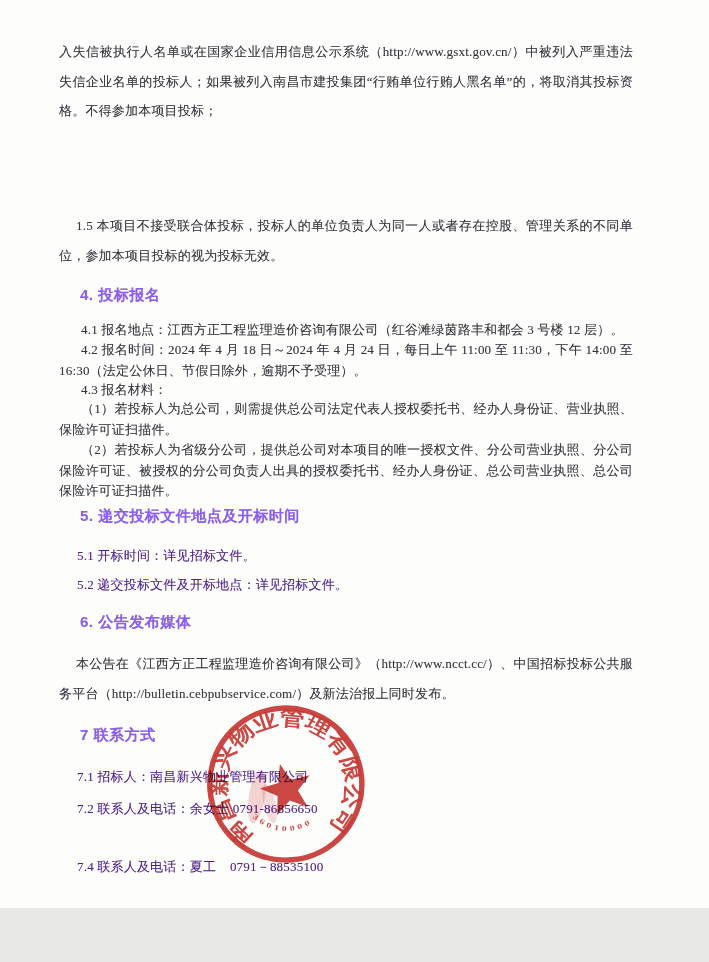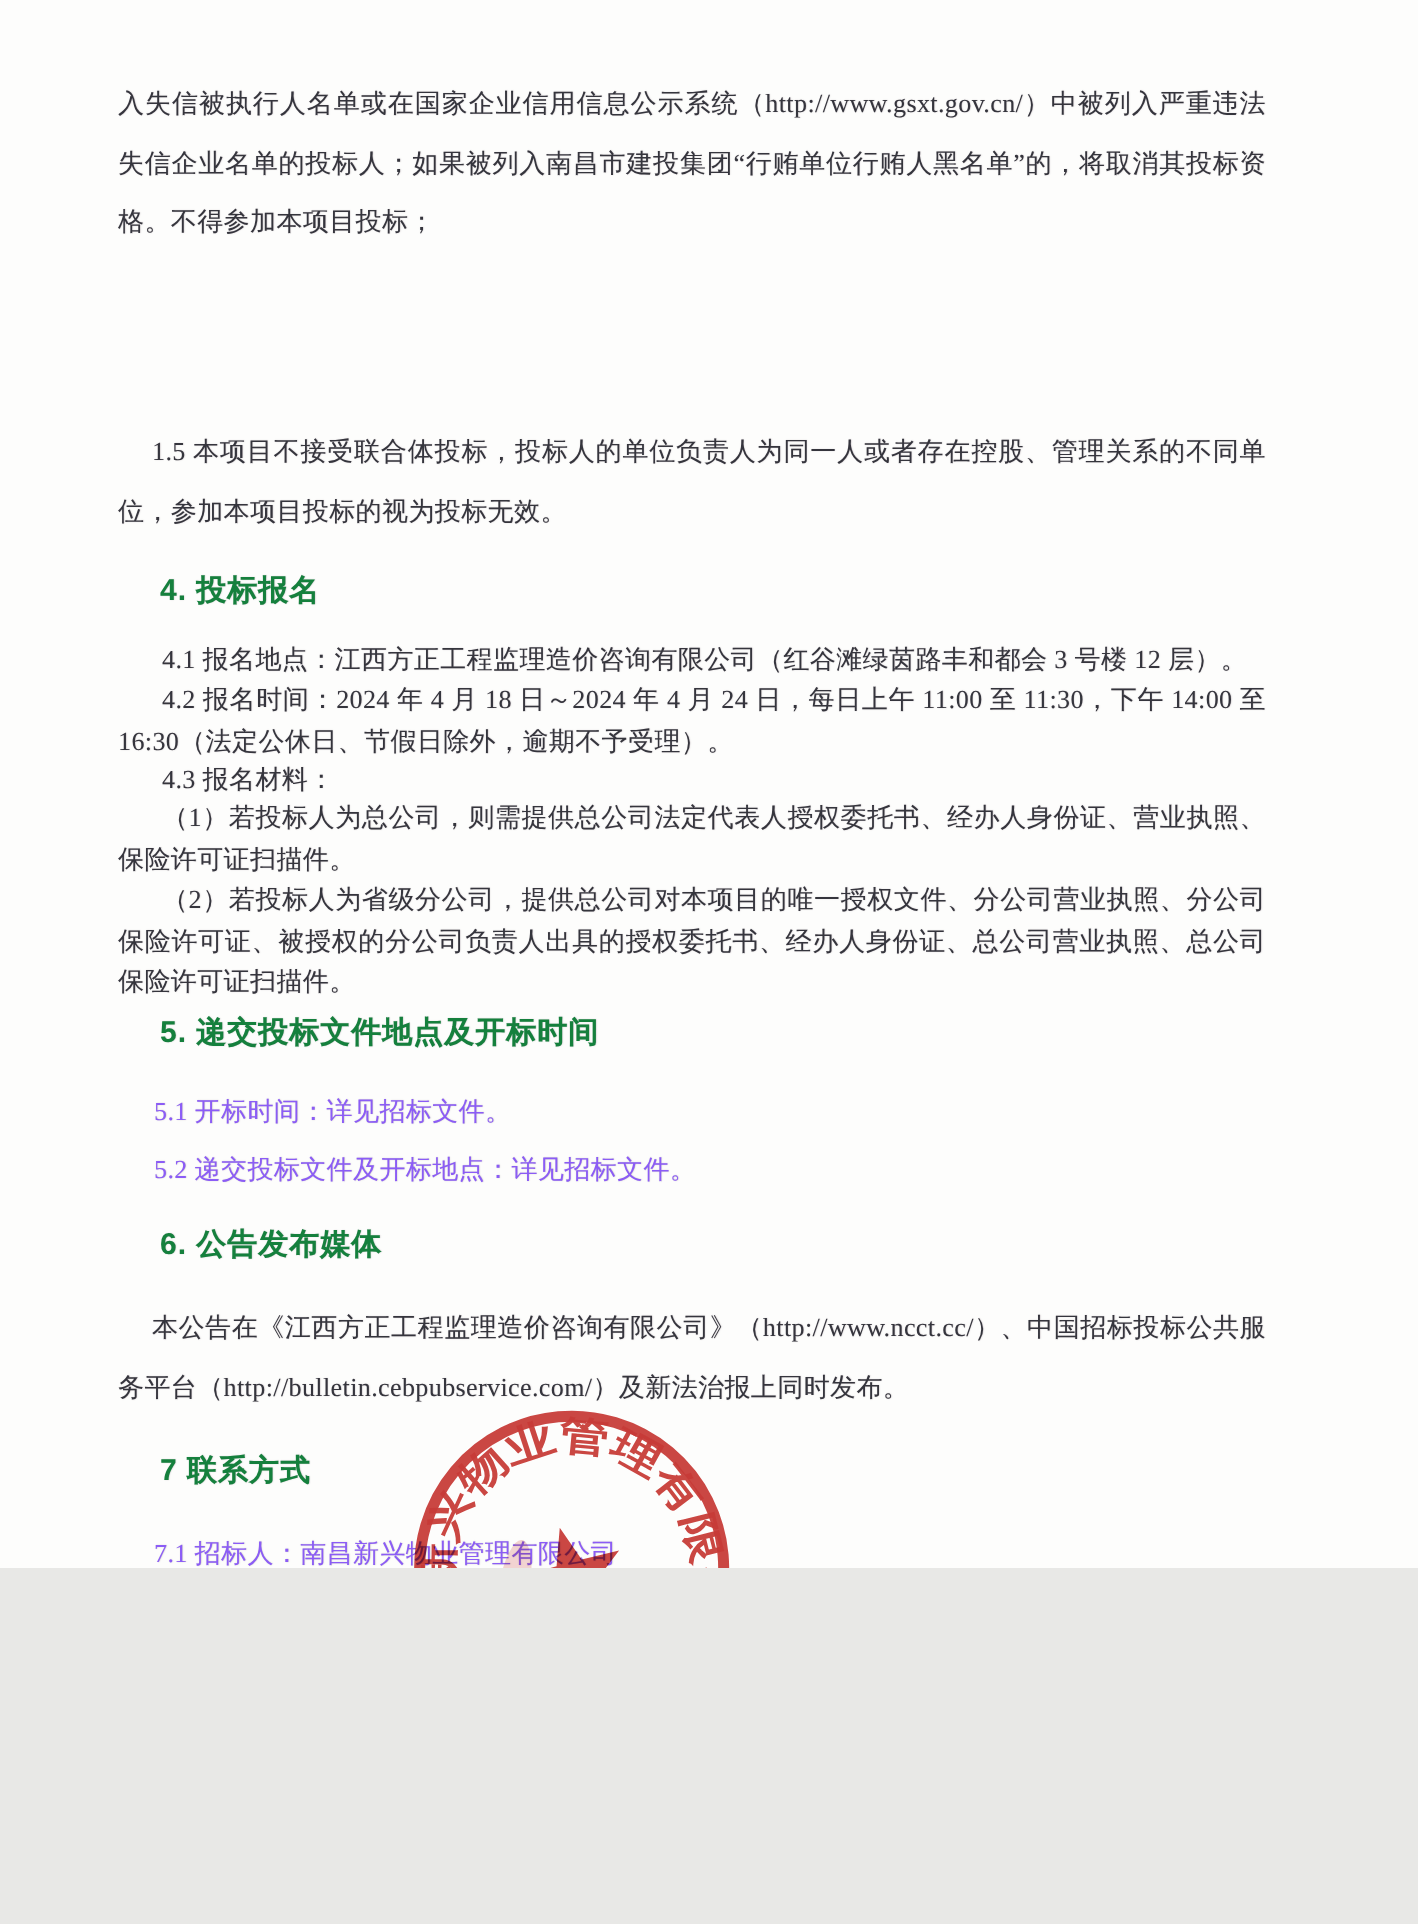--- a/index.html
+++ b/index.html
@@ -1,18 +1,18 @@
 <!DOCTYPE html>
 <html><head>
 <meta charset="utf-8">
 <style>
   html,body { margin:0; padding:0; background:#e8e8e6; }
   .page {
     position:relative;
-    width:709px; height:784px;
+    width:709px; height:908px;
     margin:0 auto;
     background:#fdfdfc;
     overflow:hidden;
     font-family:"Liberation Serif","DejaVu Serif",serif;
     color:#35353d;
   }
   .t {
     position:absolute;
     left:59px; width:574px;
     font-size:13px;
@@ -24,25 +24,25 @@
   .lh20 { line-height:20.5px; }
   .lh16 { line-height:17px; white-space:pre-wrap; }
   .ind17 { text-indent:17px; }
   .ind22 { text-indent:22px; }
   .heading {
     position:absolute;
     left:80px;
     font-family:"Liberation Sans","DejaVu Sans",sans-serif;
     font-weight:bold;
     font-size:15px;
-    color:#15803d;
+    color:#8b5cf6;
     letter-spacing:0.5px;
     text-shadow:0.2px 0.2px 0.6px rgba(80,70,80,0.3);
   }
-  .contact { left:77px; color:#8b5cf6; }
+  .contact { left:77px; color:#4c1d95; }
   .stamp {
     position:absolute;
     left:202px; top:702px;
     width:170px; height:168px;
     mix-blend-mode:multiply;
     opacity:0.88;
     transform:rotate(-5deg);
   }
   .stamp text {
     font-family:"Liberation Serif","DejaVu Serif",serif;

